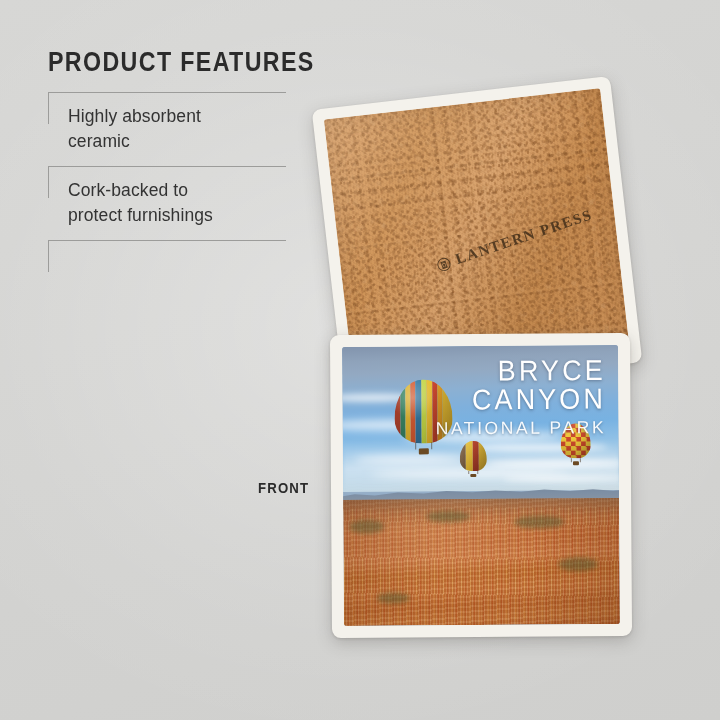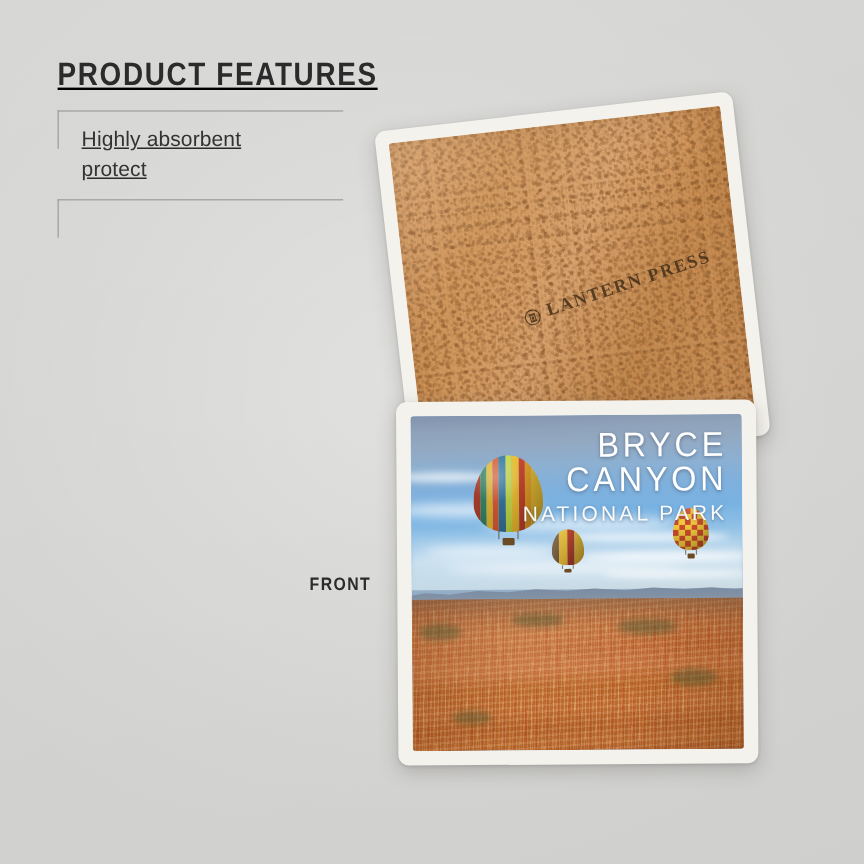--- a/index.html
+++ b/index.html
@@ -18,21 +18,21 @@
     position:absolute;inset:0;
     background:
       radial-gradient(ellipse 85% 75% at 48% 45%, rgba(255,255,255,0.30) 0%, rgba(255,255,255,0.06) 55%, rgba(0,0,0,0.0) 78%),
       radial-gradient(ellipse 120% 110% at 50% 50%, rgba(0,0,0,0) 62%, rgba(0,0,0,0.055) 100%),
       linear-gradient(160deg,#d7d7d5 0%,#d3d3d1 50%,#cfcfcd 100%);
     pointer-events:none;
   }
 
   
   .features{
-    position:absolute;left:48px;top:48px;width:272px;text-decoration:underline;
+    position:absolute;left:48px;top:48px;width:272px;
   }
   .features h1{
     margin:0 0 16px 0;
     font-family:"Liberation Sans Narrow","Liberation Sans",sans-serif;
     font-size:27px;
     font-weight:bold;
     letter-spacing:1.6px;
     color:#2b2b2b;
     transform:scaleX(0.86);
     transform-origin:left center;
@@ -261,23 +261,29 @@
 
   <div class="bg-vignette"></div>
 
   <section class="features">
     <h1>PRODUCT FEATURES</h1>
 
     <div class="feature-item">
       <span class="rule"></span>
       <span class="tick"></span>
       <div class="txt">Highly absorbent
-protect</div>
-    </div>
-
+ceramic</div>
+    </div>
+
+    <div class="feature-item">
+      <span class="rule"></span>
+      <span class="tick"></span>
+      <div class="txt">Cork-backed to
+protect furnishings</div>
+    </div>
 
     <div class="feature-item">
       <span class="rule"></span>
       <span class="tick"></span>
     </div>
   </section>
 
   <div class="callout" id="label-back">BACK</div>
   <div class="callout" id="label-front">FRONT</div>
 

